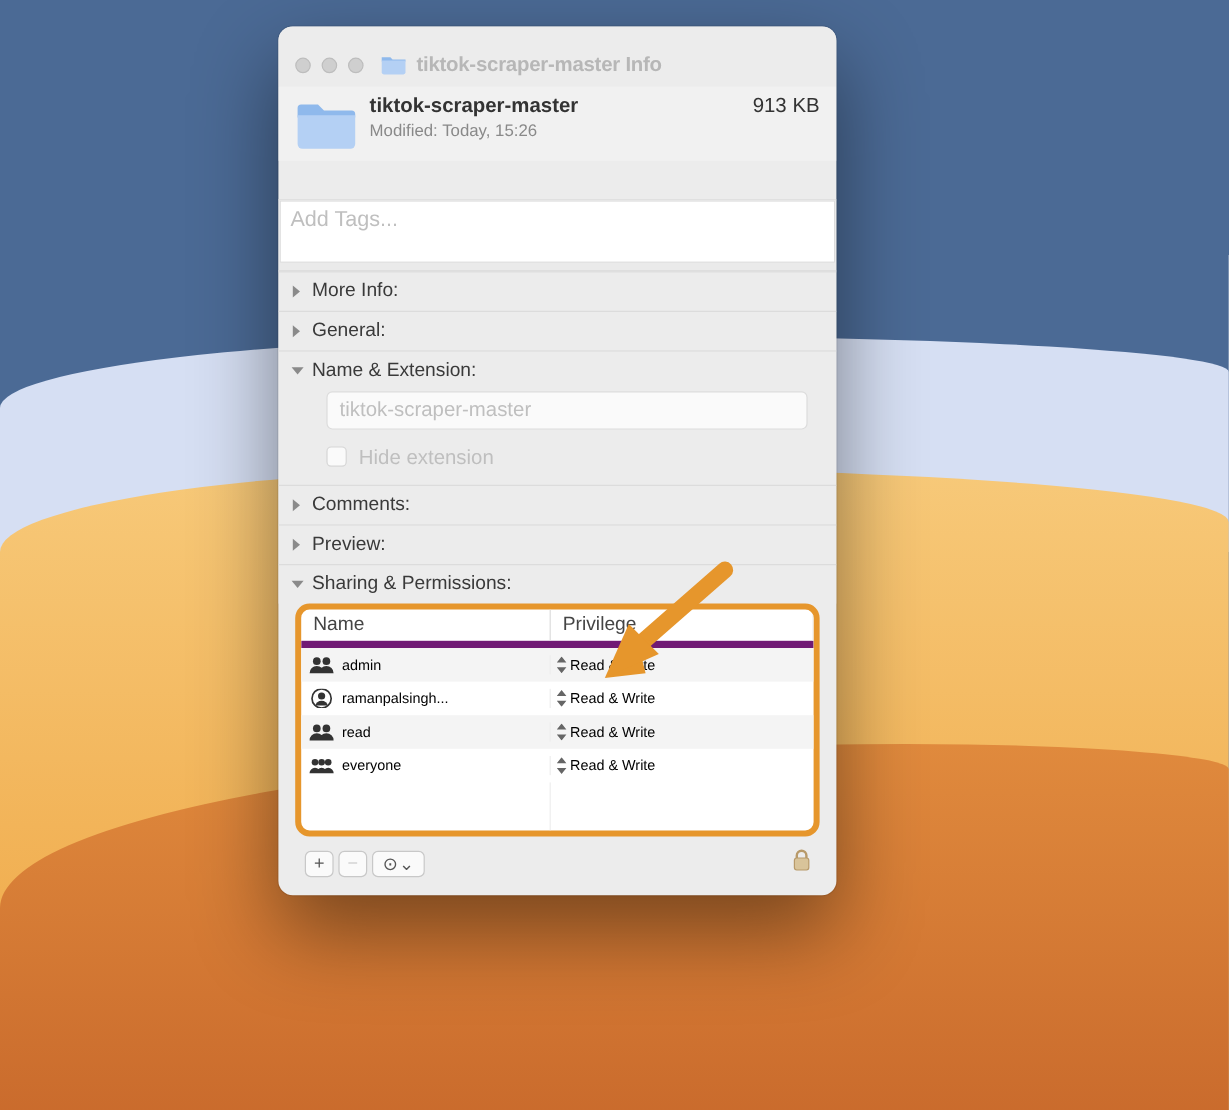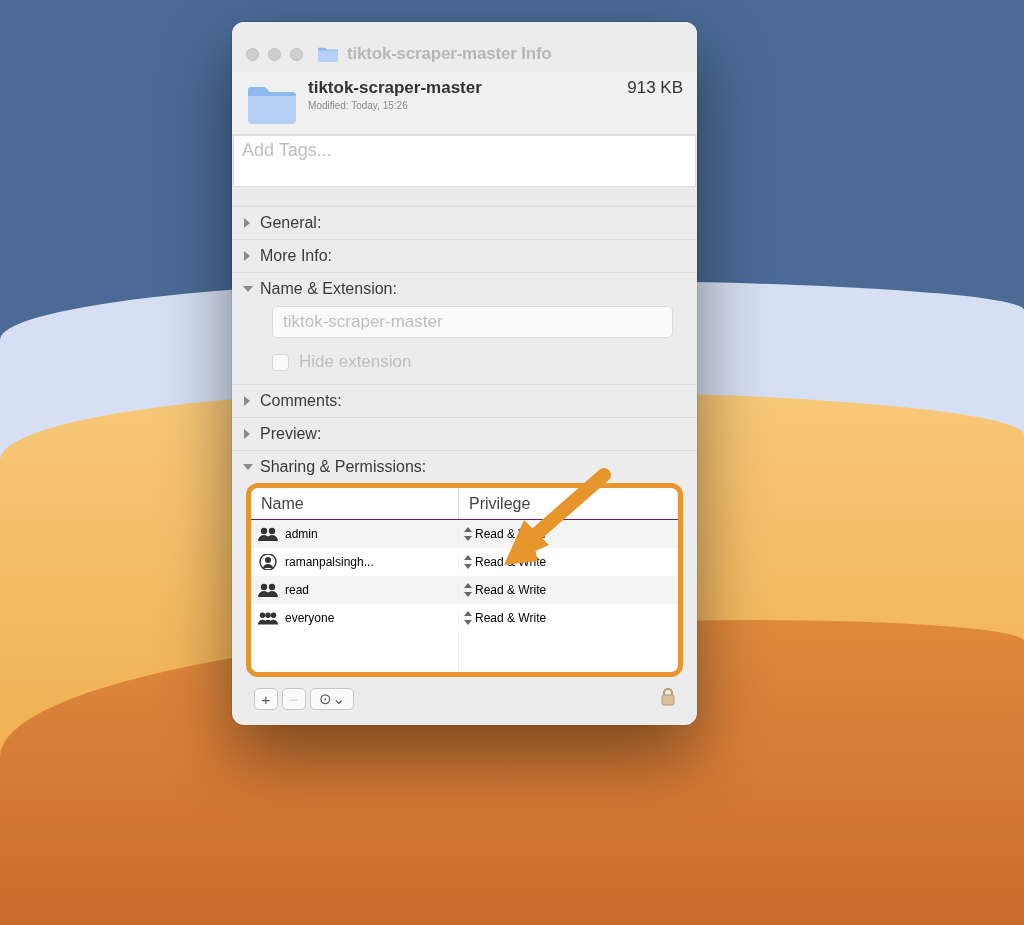--- a/index.html
+++ b/index.html
@@ -39,24 +39,24 @@
   .title-text { margin-left: 8px; font-size: 17px; font-weight: 600; color: #b7b7b7; letter-spacing: -0.2px; }
 
   .header-row {
     display: flex; align-items: flex-start;
     padding: 6px 14px 8px 14px;
     background: #f1f1f1;
   }
   .folder-big { width: 52px; height: 44px; margin-right: 10px; margin-top: 4px; }
   .hdr-main { flex: 1; }
   .hdr-name { font-size: 17px; font-weight: 700; color: #333; }
-  .hdr-sub  { font-size: 10px; color: #898989; margin-top: 2px; }
+  .hdr-sub  { font-size: 14px; color: #898989; margin-top: 2px; }
   .hdr-size { font-size: 17px; color: #333; padding-top: 0px; text-align: right; }
 
-  .tags-block { padding: 0 0 18px 0; background: #eaeaea; border-top: 1px solid #dedede; border-bottom: 1px solid #dedede;}
+  .tags-block { padding: 0 0 6px 0; background: #eaeaea; border-top: 1px solid #dedede; border-bottom: 1px solid #dedede; margin-top: 32px;}
   .tags-field {
     margin: 0 1px;
     background: #fff;
     height: 52px;
     padding: 4px 8px;
     color: #bfbfbf;
     font-size: 18px;
     border: 1px solid #dcdcdc;
   }
 
@@ -70,33 +70,33 @@
   .sect .row { display: flex; align-items: center; gap: 4px; }
   .chev { width: 14px; display: inline-flex; color: #7a7a7a; }
   .sect-label { font-weight: 500; color: #3a3a3a; }
 
   .name-ext-body { padding: 8px 14px 12px 30px; }
   .name-input {
     width: 100%; background: #fafafa; border: 1px solid #dcdcdc;
     border-radius: 5px; height: 32px; padding: 0 10px;
     color: #bfbfbf; font-size: 17px;
   }
-  .hide-row { display: flex; align-items: center; gap: 10px; margin-top: 14px; color: #bfbfbf; font-size: 17px;}
+  .hide-row { display: flex; align-items: flex-start; gap: 10px; margin-top: 14px; color: #bfbfbf; font-size: 17px;}
   .cbox { width: 17px; height: 17px; border: 1px solid #d6d6d6; border-radius: 4px; background: #fafafa; }
 
   .perm-msg { font-size: 16px; color: #444; padding: 4px 14px 10px 22px; }
 
   .perm-table-wrap {
     margin: 0 14px 10px 14px;
     border: 5px solid #e6962c;
     border-radius: 12px;
     background: #fff;
     overflow: hidden;
   }
-  .perm-head { display: flex; border-bottom: 1px solid #701a75; height: 32px; align-items: center; }
+  .perm-head { display: flex; border-bottom: 6px solid #701a75; height: 32px; align-items: center; }
   .perm-head .col { font-size: 16px; color: #444; }
   .coln { width: 208px; padding-left: 10px; border-right: 1px solid #dcdcdc; height: 100%; display:flex; align-items:center;}
   .colp { flex: 1; padding-left: 10px; border-right: 1px solid #eee; height:100%; display:flex; align-items:center; }
   .perm-row { display: flex; height: 28px; align-items: center; font-size: 12px; }
   .perm-row:nth-child(odd) { background: #f4f4f4; }
   .perm-row .name-cell { width: 208px; padding-left: 6px; display: flex; align-items: center; gap: 6px; overflow:hidden; white-space:nowrap; border-right: 1px solid #eee;}
   .perm-row .priv-cell { flex: 1; padding-left: 4px; display:flex; align-items:center; gap:2px;}
   .perm-spacer { height: 40px; display:flex; }
   .perm-spacer .coln { border-right:1px solid #eee; width:208px;}
 
@@ -158,32 +158,32 @@
       <div class="tags-field">Add Tags...</div>
     </div>
 
     <div class="sect">
       <div class="row">
         <span class="chev">
           <svg width="10" height="12" viewBox="0 0 10 12">
               <path d="M2 1 l6 5 -6 5 z" fill="#8a8a8a"></path>
             </svg>
         </span>
-        <span class="sect-label">General:</span>
+        <span class="sect-label">More Info:</span>
       </div>
     </div>
 
     <div class="sect">
       <div class="row">
         <span class="chev">
           <svg width="10" height="12" viewBox="0 0 10 12">
               <path d="M2 1 l6 5 -6 5 z" fill="#8a8a8a"></path>
             </svg>
         </span>
-        <span class="sect-label">More Info:</span>
+        <span class="sect-label">General:</span>
       </div>
     </div>
 
     <div class="sect" style="padding-bottom:0;">
       <div class="row">
         <span class="chev">
           <svg width="12" height="10" viewBox="0 0 12 10">
               <path d="M1 2 l5 6 5 -6 z" fill="#8a8a8a"></path>
             </svg>
         </span>

